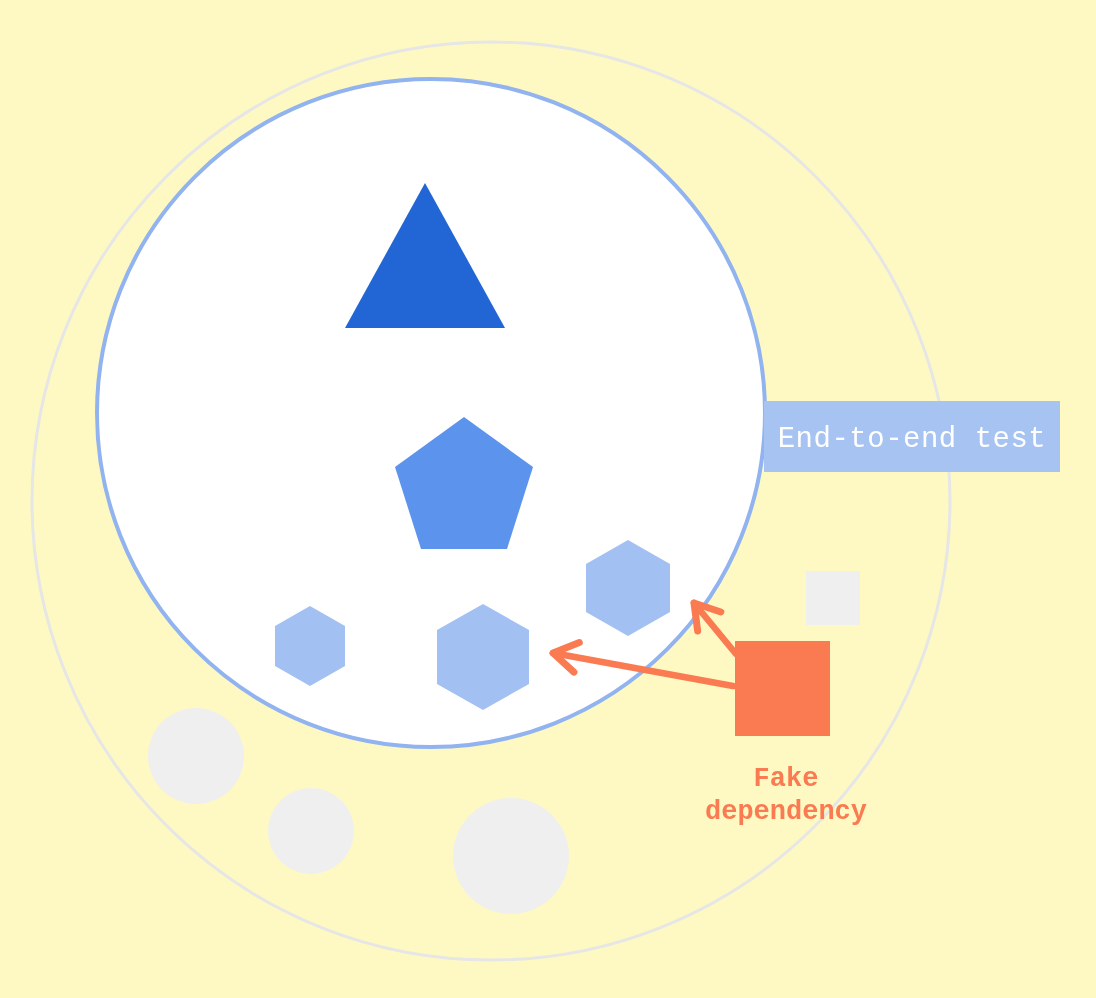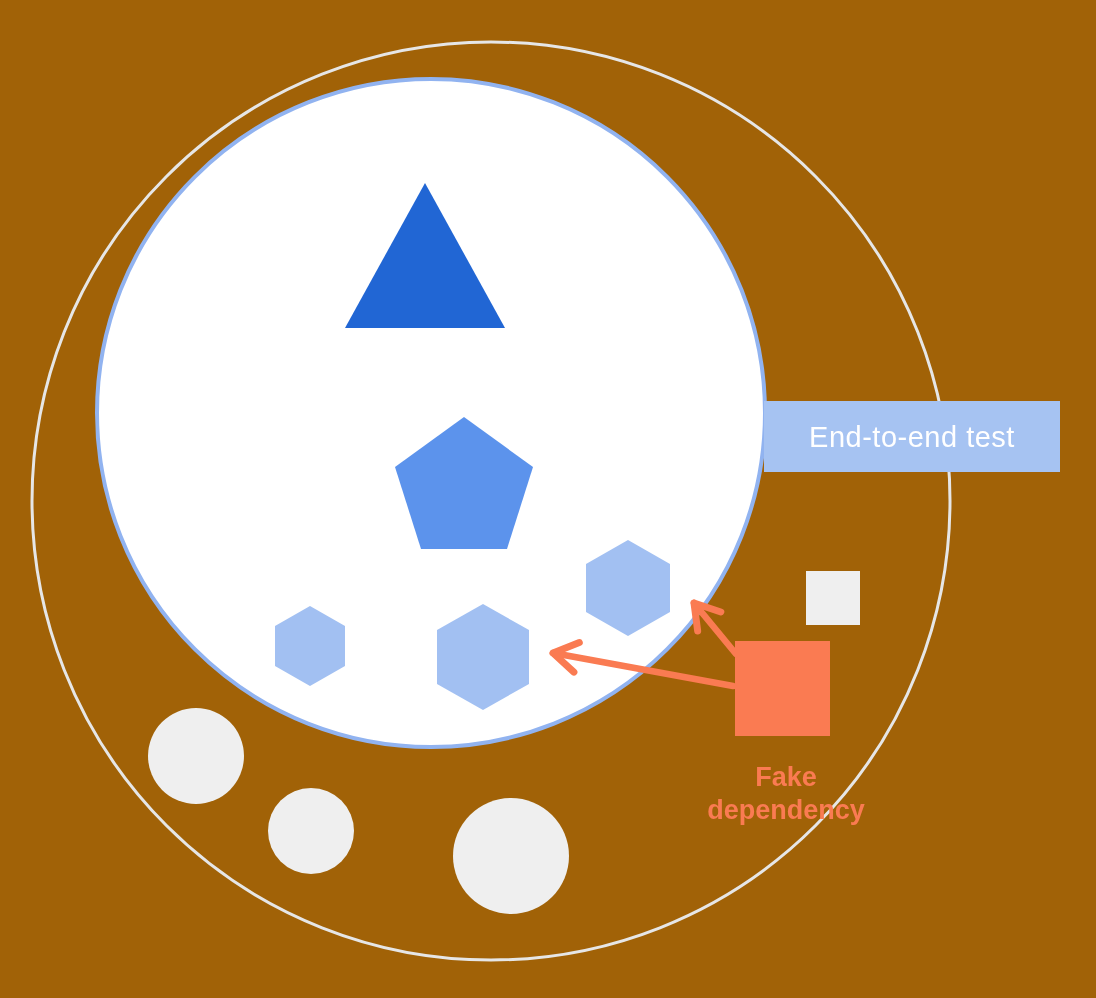--- a/index.html
+++ b/index.html
@@ -4,22 +4,22 @@
 <style>
   html, body {
     margin: 0;
     padding: 0;
     background: #ffffff;
   }
   .canvas {
     position: relative;
     width: 1096px;
     height: 998px;
-    background: #a16207;
-    font-family: Liberation Sans, sans-serif;
+    background: #fef9c3;
+    font-family: Liberation Mono, monospace;
     overflow: hidden;
   }
   svg { display: block; }
   .ribbon-text {
     font-size: 29px;
     font-weight: 400;
     letter-spacing: 0.5px;
   }
   .fake-text {
     font-size: 27px;

